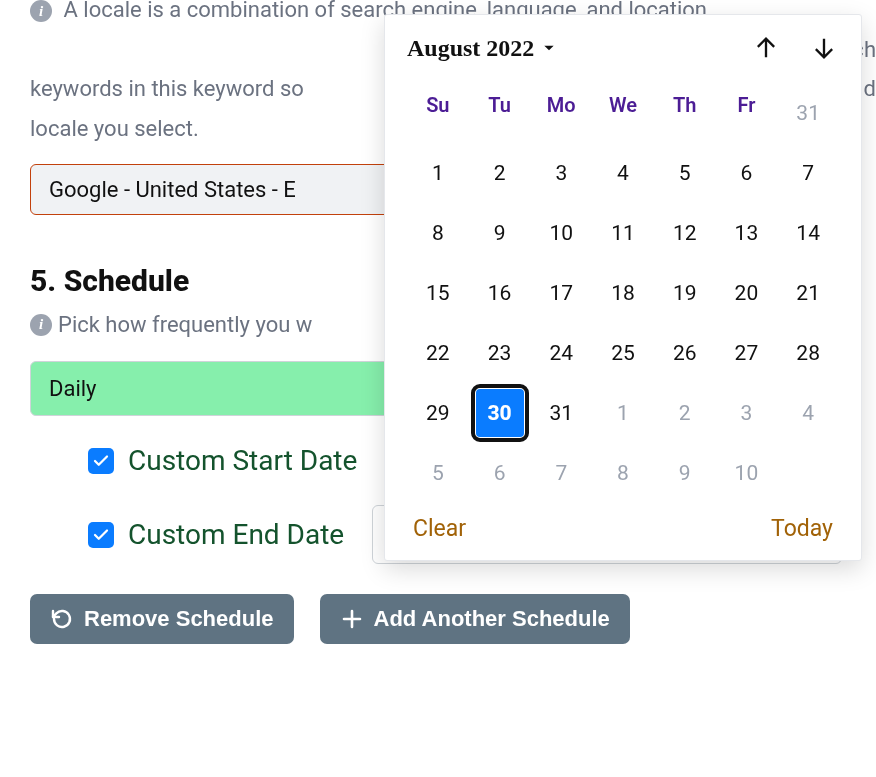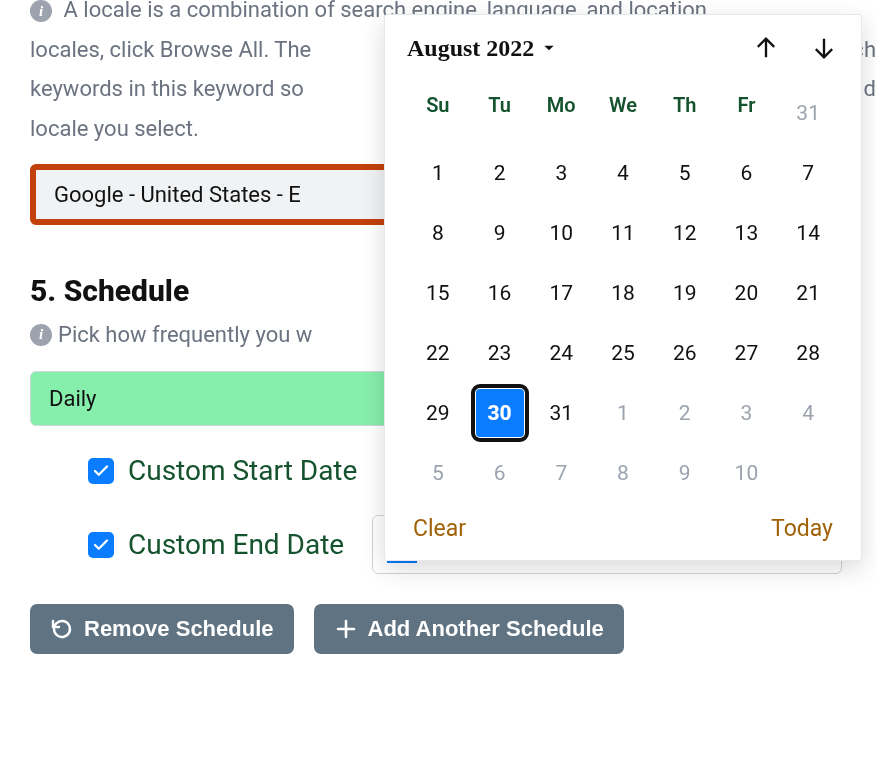--- a/index.html
+++ b/index.html
@@ -35,21 +35,21 @@
     font-size: 15px;
     font-weight: bold;
     font-style: italic;
     font-family: Georgia, serif;
     vertical-align: middle;
     margin-right: 6px;
   }
   .select-box {
     display: inline-flex;
     align-items: center;
-    border: 6px solid #c2410c;
+    border: 1px solid #c2410c;
     background: #f0f2f4;
     border-radius: 6px;
     padding: 12px 18px;
     margin-top: 16px;
     color: #111;
     font-size: 22px;
     min-width: 360px;
   }
   .section-title {
     font-size: 30px;
@@ -110,21 +110,21 @@
     align-items: baseline;
   }
   .date-seg-sel {
     background: #0a7cff;
     color: #fff;
     padding: 0 2px;
     margin-top: 10px;
   }
   .buttons-row {
     display: flex;
-    gap: 20px;
+    gap: 26px;
     margin-top: 30px;
   }
   .btn {
     display: inline-flex;
     align-items: center;
     gap: 10px;
     border: none;
     border-radius: 7px;
     background: #5f7382;
     color: #fff;
@@ -170,21 +170,21 @@
   }
   .dp-arrow { width: 30px; height: 30px; display:flex; align-items:center; justify-content:center; cursor:pointer;}
   .dp-arrow svg { width: 28px; height: 28px; stroke:#111; stroke-width:2; fill:none; }
   .dp-grid {
     display: grid;
     grid-template-columns: repeat(7, 1fr);
     text-align: center;
   }
   .dp-dow {
     font-weight: 600;
-    color: #14532d;
+    color: #4c1d95;
     font-size: 20px;
     padding: 10px 0 14px 0;
   }
   .dp-cell {
     height: 60px;
     display: flex;
     align-items: center;
     justify-content: center;
     font-size: 21px;
     color: #111;
@@ -215,21 +215,20 @@
     cursor: pointer;
   }
 </style>
 </head>
 <body>
 
 <div class="page">
   <div class="locale-text">
     <span class="info-icon">i</span>
     <span>A locale is a combination of search engine, language, and location.</span><br>
-    <span>locales, click Browse All. The</span>
     <span style="float:right;margin-right:-30px">ch</span><br>
     <span>keywords in this keyword so</span>
     <span style="float:right;margin-right:-30px">d</span><br>
     <span>locale you select.</span>
   </div>
 
   <div class="select-box">
     <span>Google - United States - E</span>
   </div>
 

